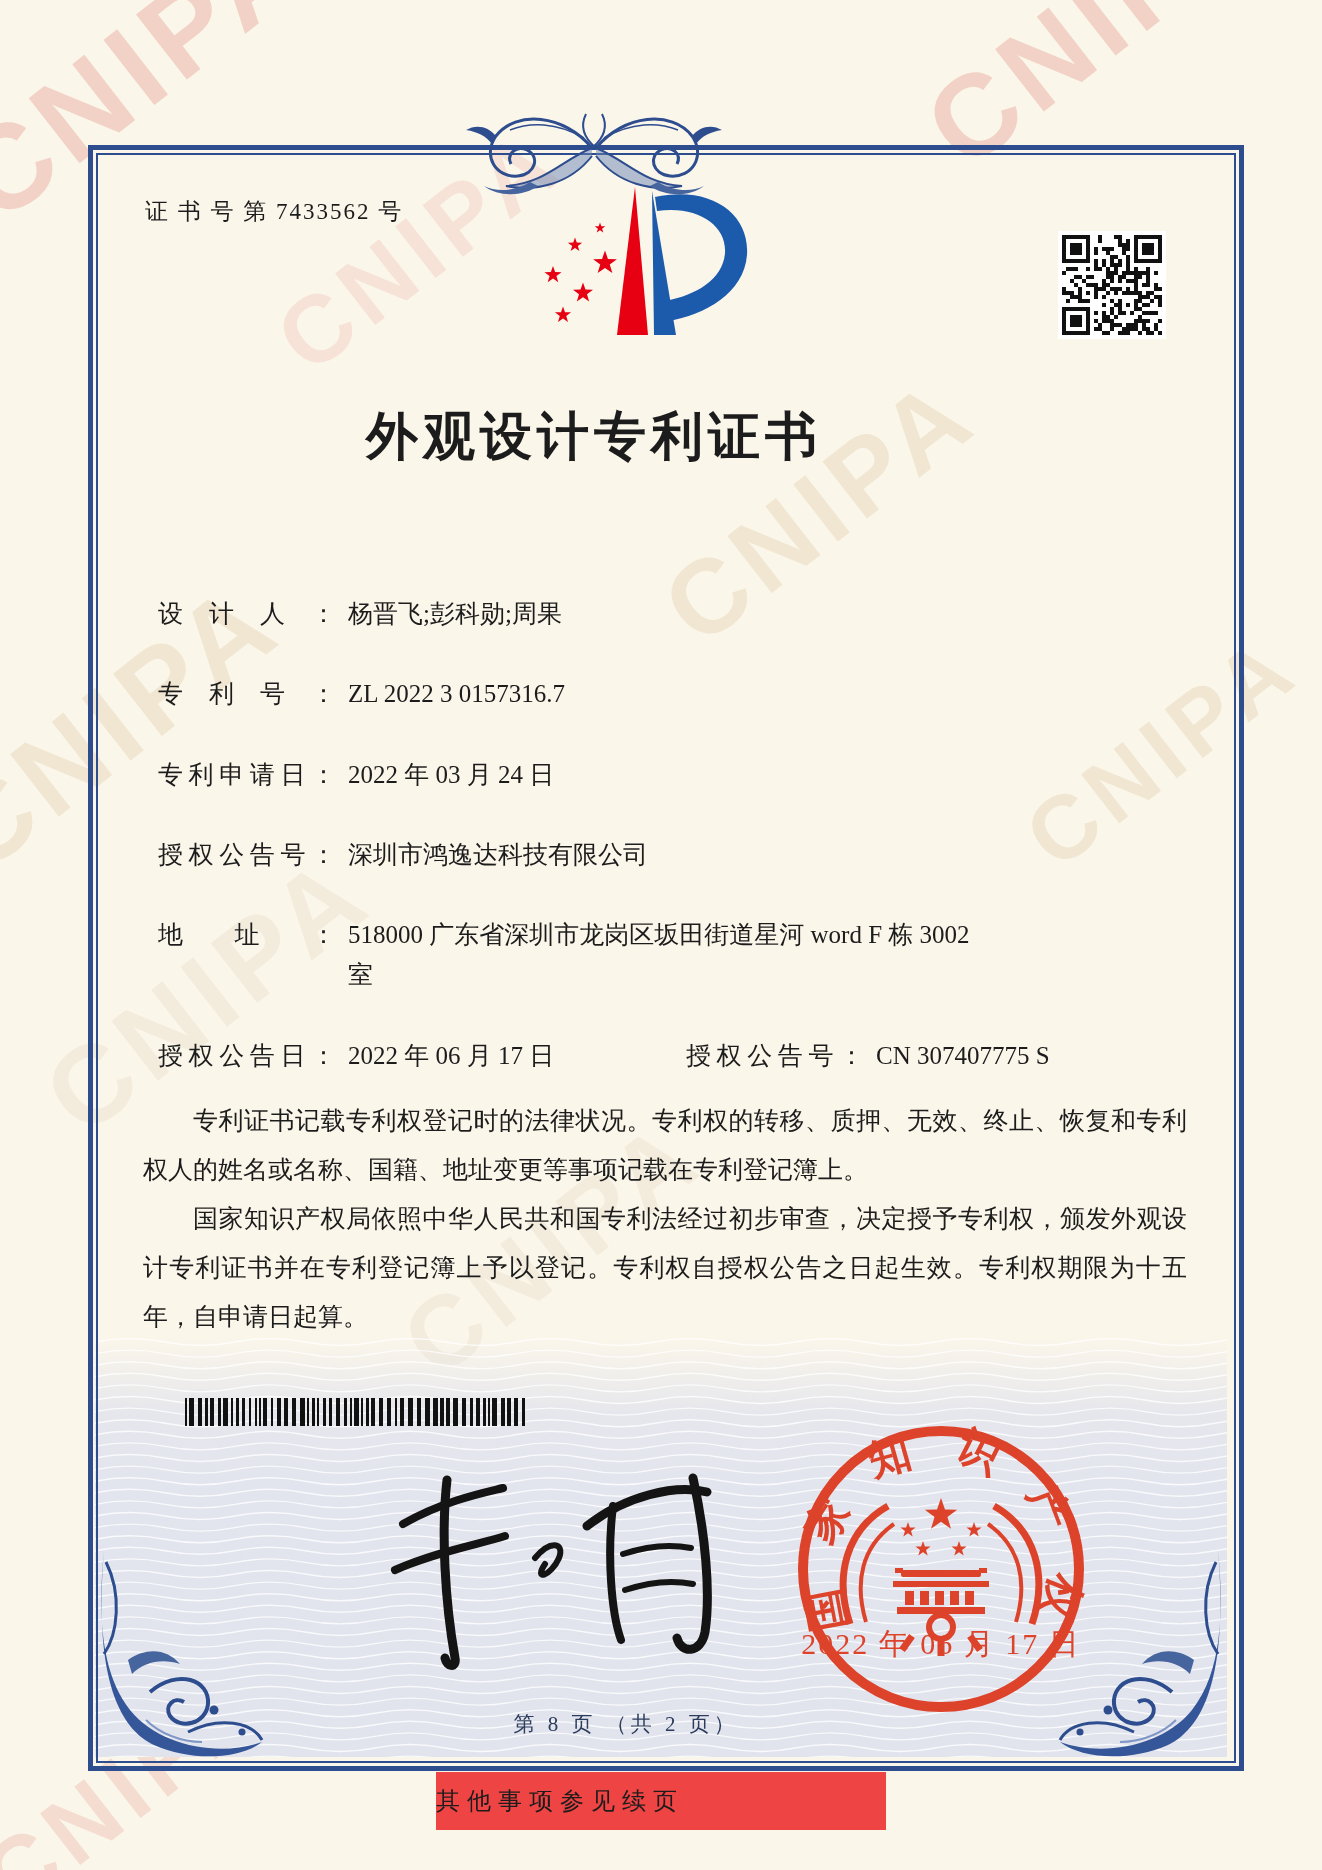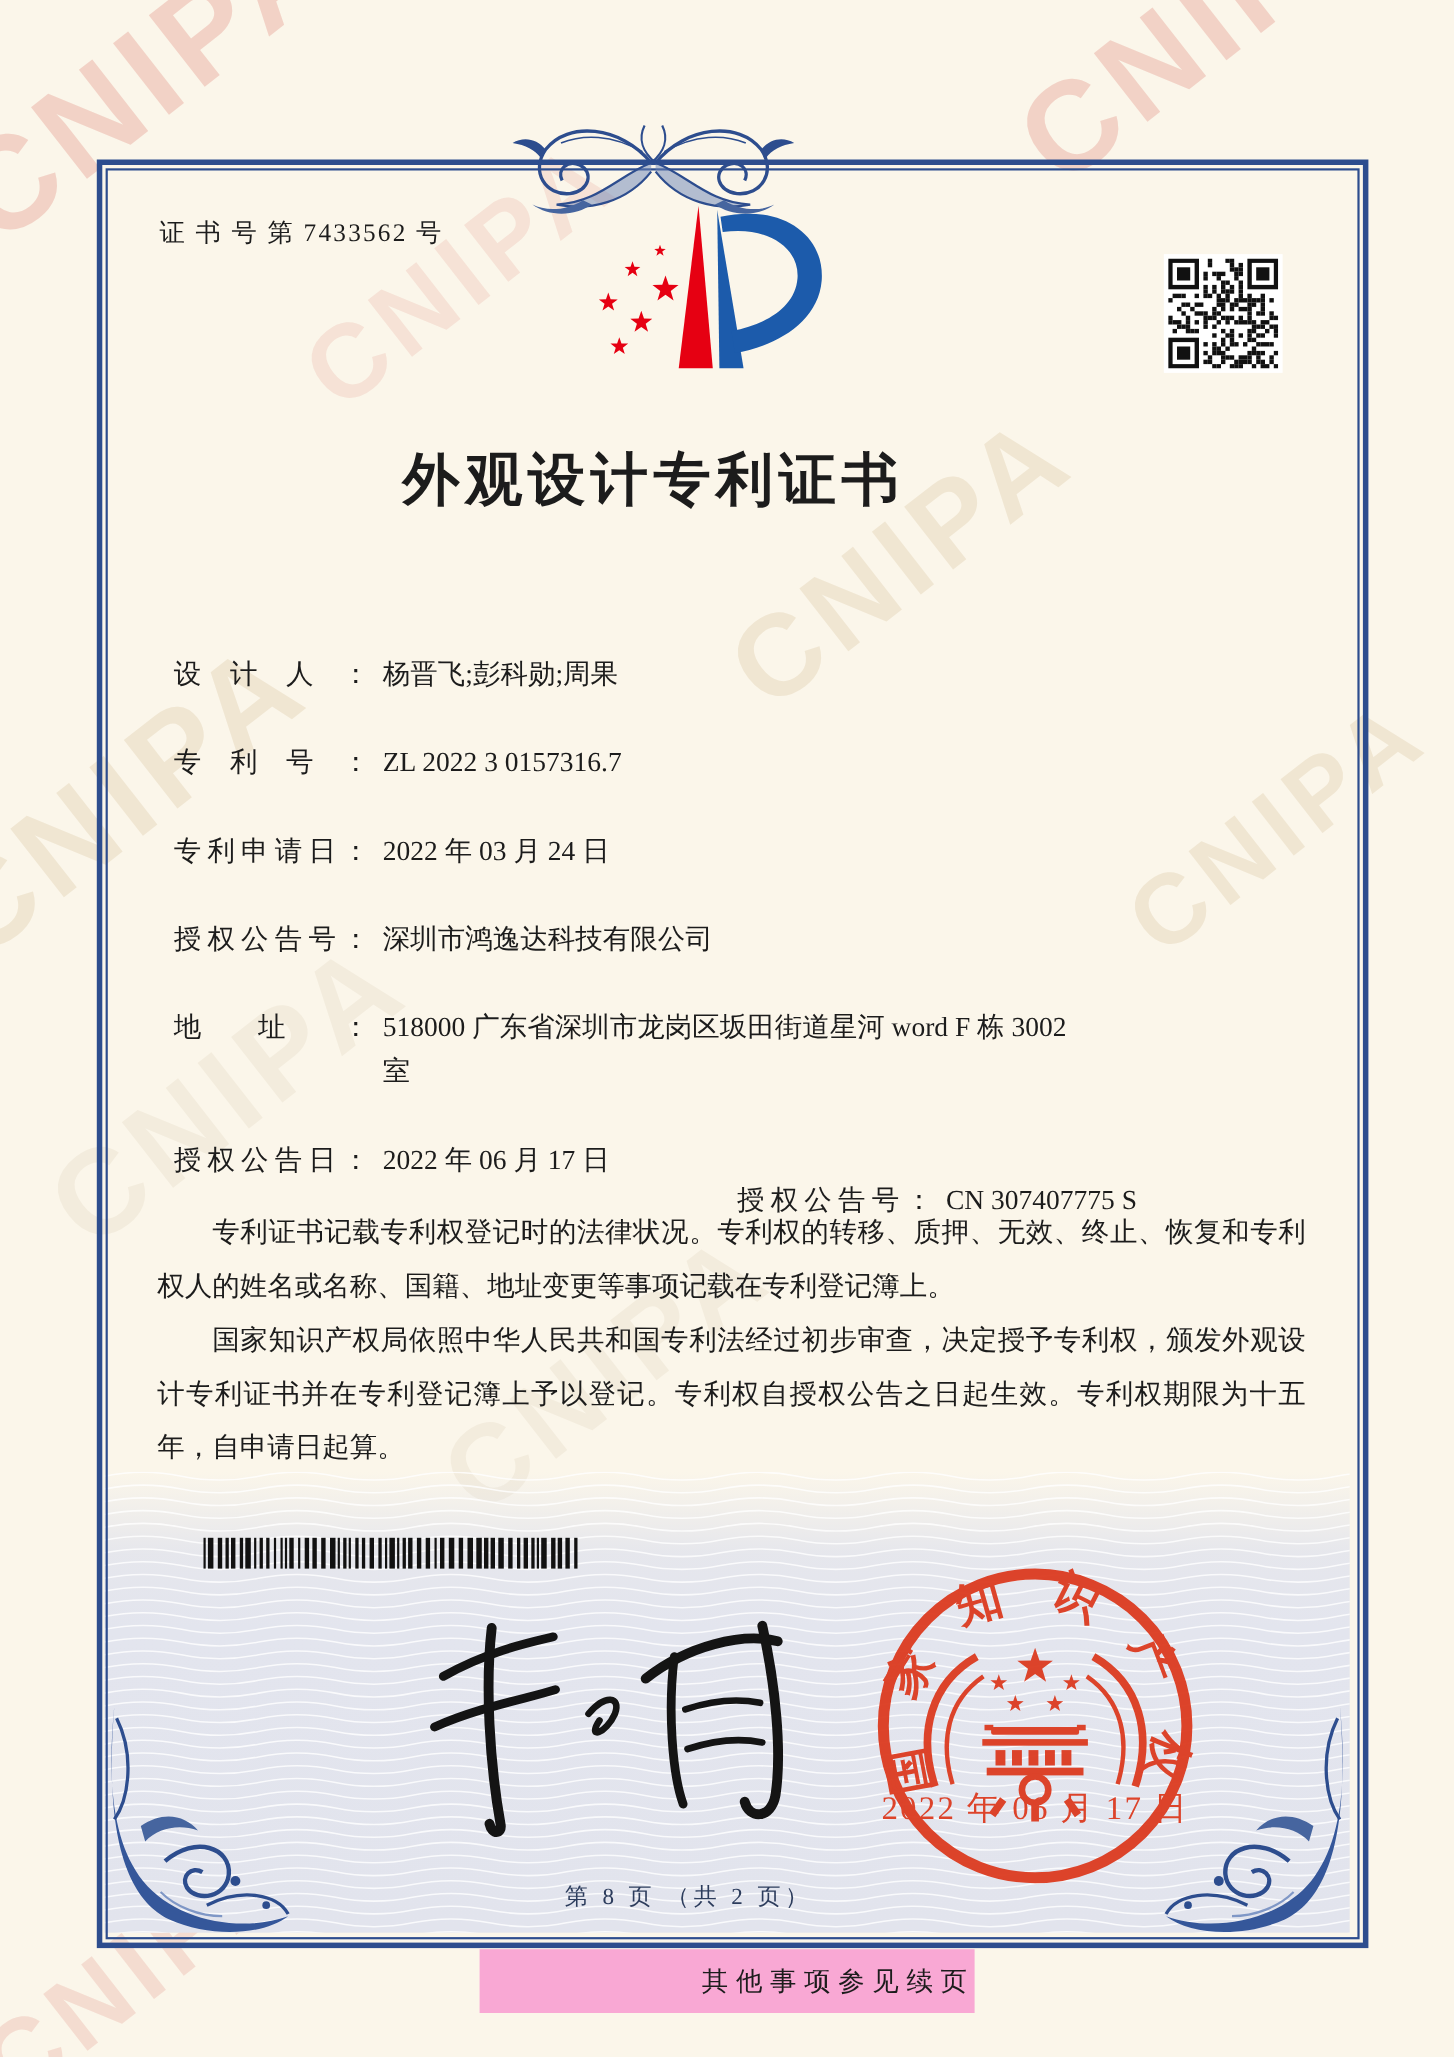--- a/index.html
+++ b/index.html
@@ -22,43 +22,43 @@
   .qr{position:absolute;left:1058px;top:231px;width:108px;height:108px;background:#fff;
       display:flex;align-items:center;justify-content:center;z-index:2;}
   .title{position:absolute;left:594px;top:402px;transform:translateX(-50%);margin:0;
          font-size:52px;font-weight:bold;letter-spacing:5px;white-space:nowrap;z-index:2;}
   
   .fields{position:absolute;left:158px;top:598px;width:1000px;font-size:25px;z-index:2;}
   .frow{margin-bottom:49px;line-height:1.25;}
   .flabel{display:inline-block;width:178px;text-align:justify;text-align-last:justify;vertical-align:top;}
   .fvalue{display:inline-block;vertical-align:top;margin-left:12px;max-width:780px;}
   .fvalue .v2{display:block;margin-top:9px;}
-  .grant-pair2{position:absolute;left:512px;top:0;margin-top:36px;}
+  .grant-pair2{position:absolute;left:528px;top:0;}
   .grow{position:relative;}
   
   .body-text{position:absolute;left:143px;top:1096px;width:1044px;font-size:25px;line-height:49px;
              text-align:justify;z-index:2;}
   .body-text p{margin:0;text-indent:2em;}
   
   .band{position:absolute;left:95px;top:1338px;width:1132px;height:419px;z-index:1;
         background:linear-gradient(180deg,rgba(226,228,237,0) 0%,rgba(226,228,237,.85) 18%,#e3e5ee 34%,#e2e4ed 100%);}
   .band svg{position:absolute;left:0;top:0;}
   
   .barcode{position:absolute;left:185px;top:1398px;height:28px;z-index:2;font-size:0;}
   .barcode i{display:inline-block;height:28px;background:#111;}
   .barcode b{display:inline-block;height:28px;}
   .signer{position:absolute;left:197px;top:1531px;z-index:2;
           font-family:"Liberation Sans","DejaVu Sans",sans-serif;font-size:30px;color:#2a2a2a;letter-spacing:5px;}
   .signer .name{margin-top:34px;}
   .signature{position:absolute;left:375px;top:1462px;z-index:3;}
   .seal{position:absolute;left:792px;top:1420px;z-index:4;opacity:.95;}
   .footer{position:absolute;left:626px;top:1710px;transform:translateX(-50%);font-size:21px;
           color:#2c3c5c;letter-spacing:4px;white-space:nowrap;z-index:2;}
-  .note{position:absolute;left:436px;top:1772px;width:450px;height:58px;background:#f9a8d4;
-        display:flex;align-items:center;justify-content:flex-end;z-index:2;}
+  .note{position:absolute;left:436px;top:1772px;width:450px;height:58px;background:#ef4444;
+        display:flex;align-items:center;justify-content:flex-start;z-index:2;}
   .note span{font-size:24px;letter-spacing:7px;}
 </style>
 </head>
 <body>
 
 <div class="page">
 
   <span class="wm pink" style="left:-70px;top:0px;font-size:120px;">CNIPA</span>
   <span class="wm pink" style="left:900px;top:-45px;font-size:115px;">CNIPA</span>
   <span class="wm pink" style="left:255px;top:195px;font-size:95px;opacity:.55;">CNIPA</span>

